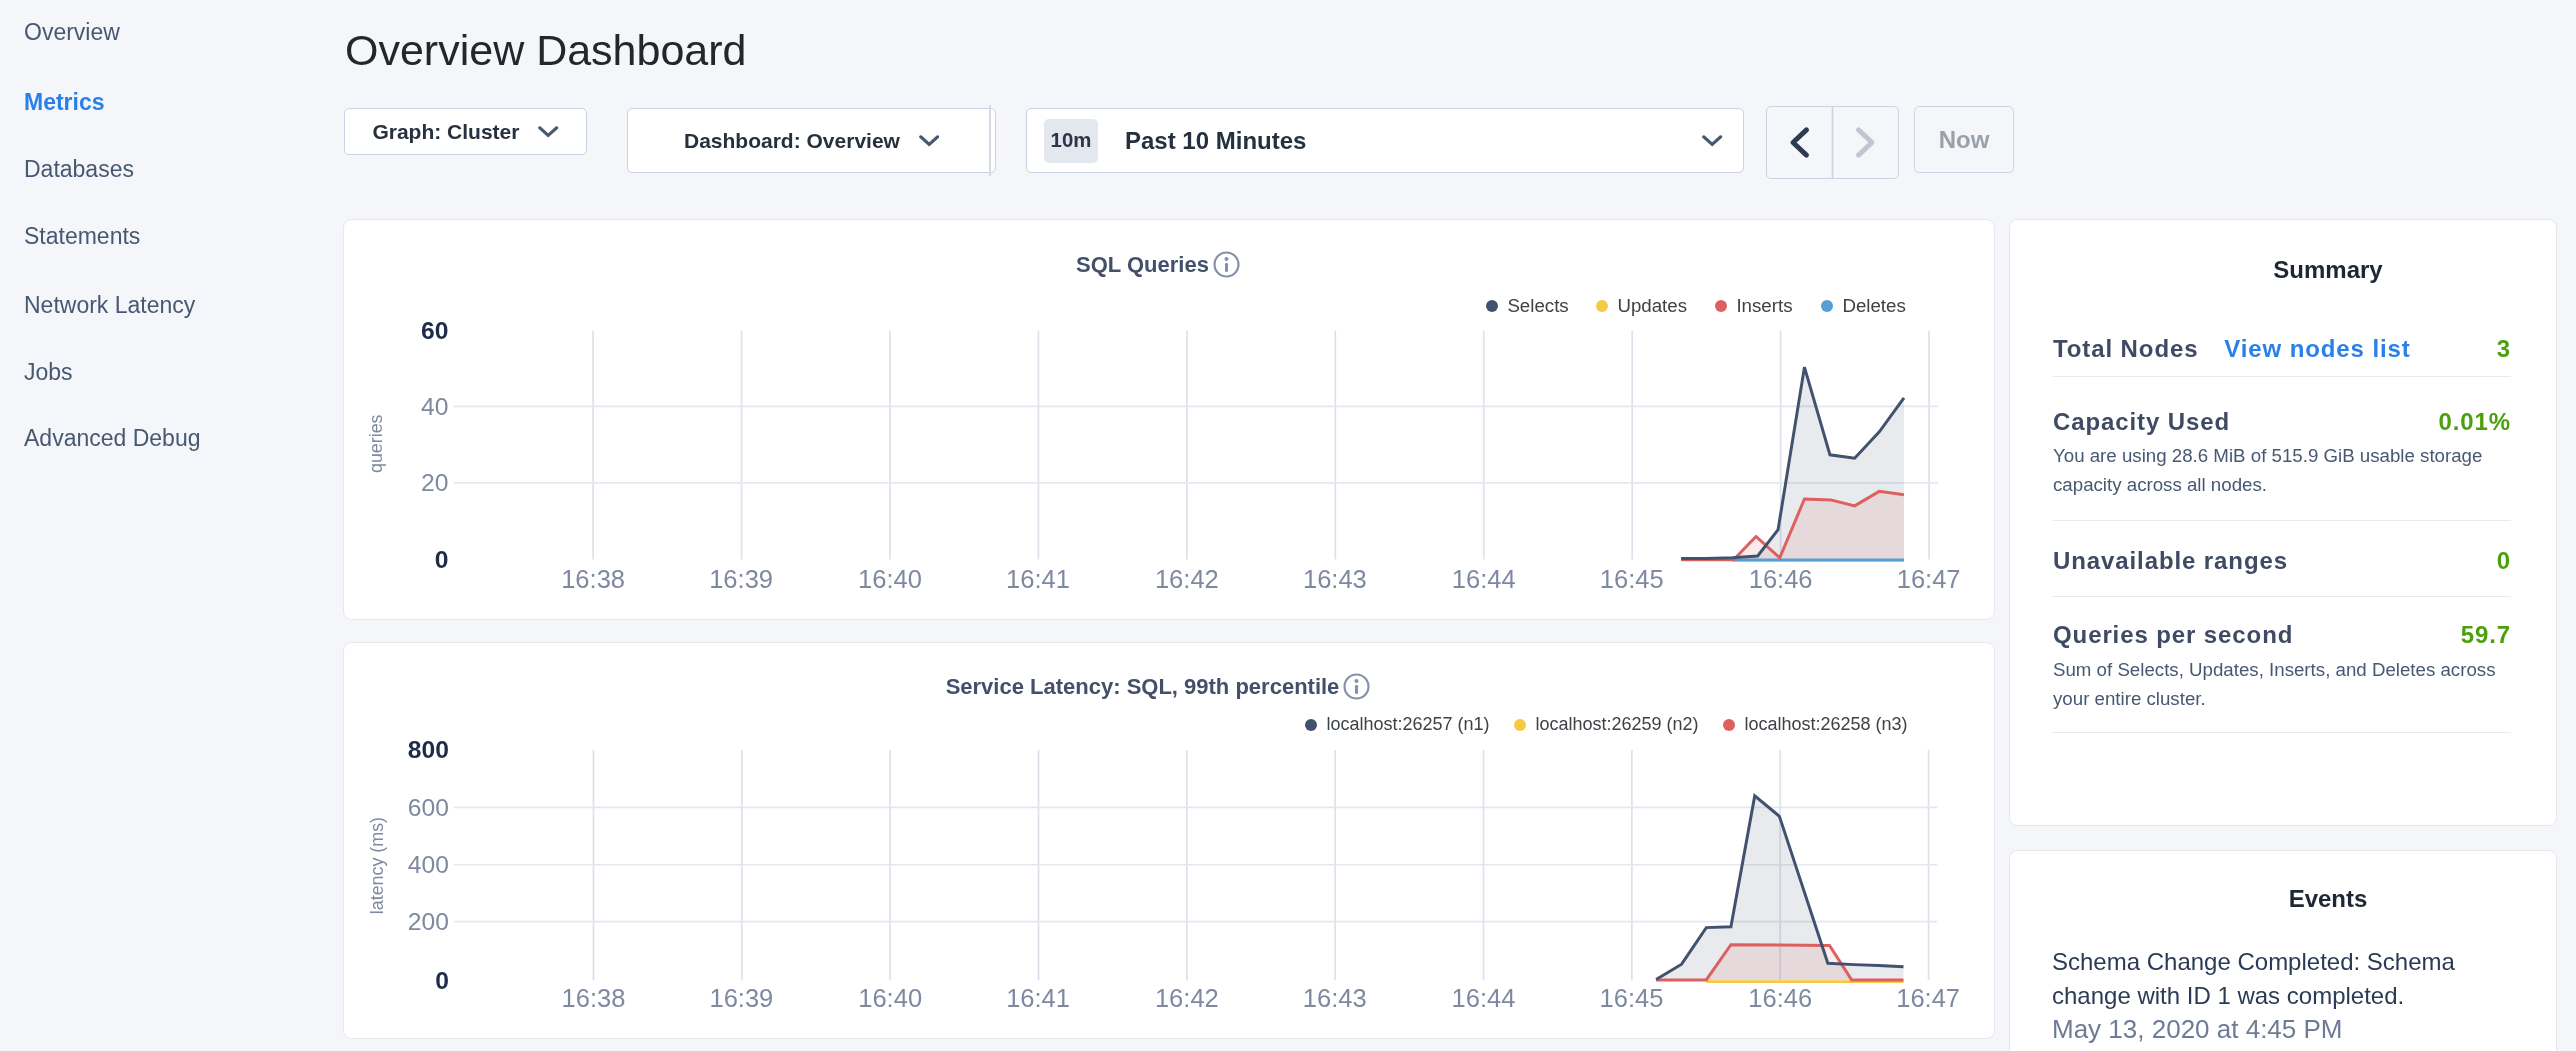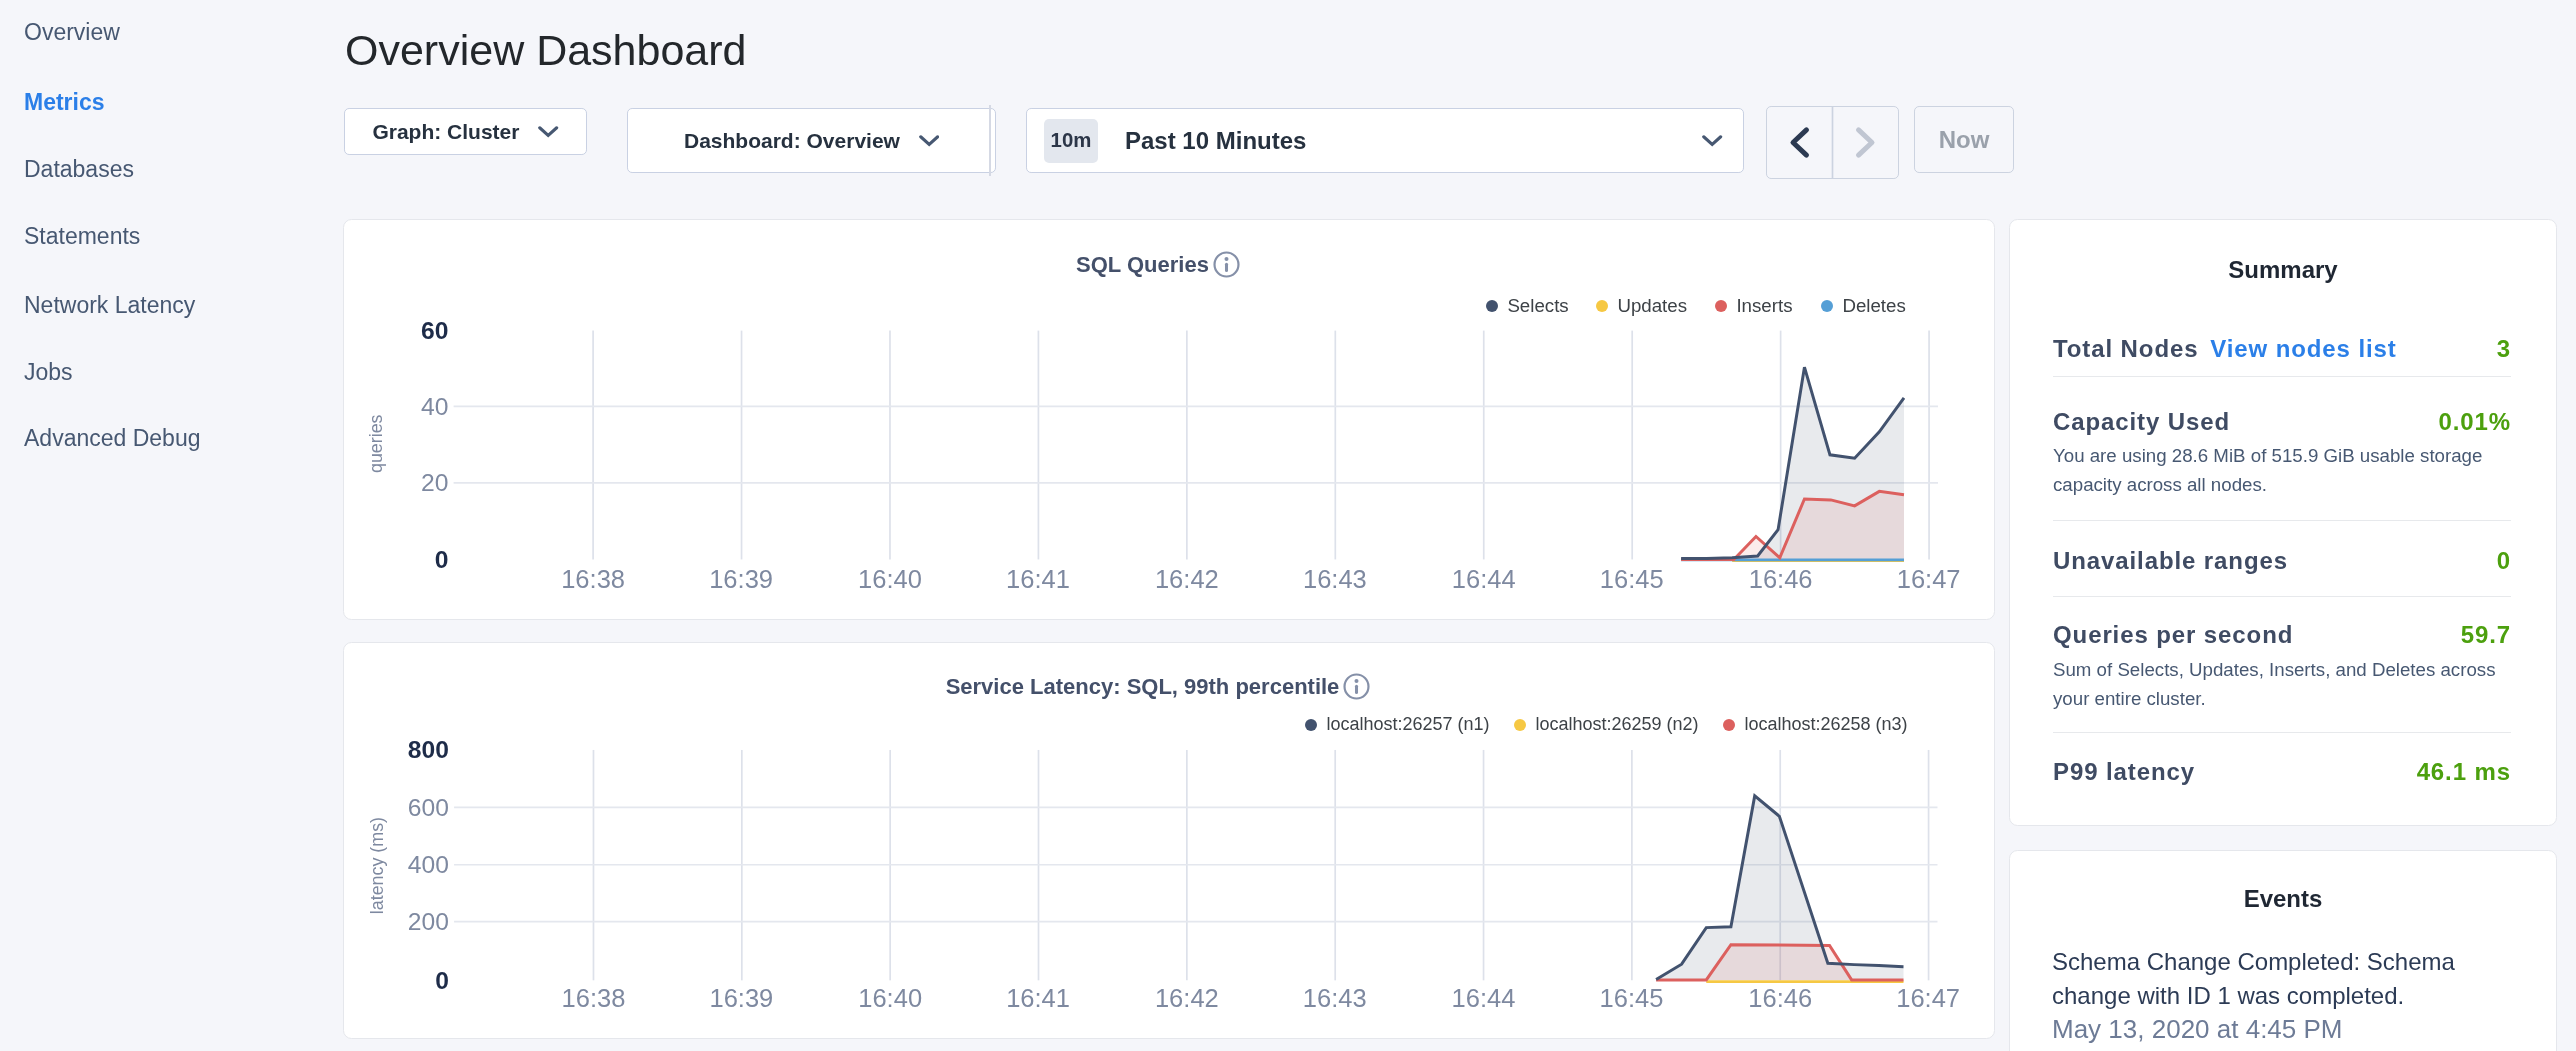--- a/index.html
+++ b/index.html
@@ -12,21 +12,21 @@
   
   .pagetitle { position:absolute; left:345px; top:26px; font-size:43px; color:#23272b; letter-spacing:0px; }
   
   .ctl { position:absolute; background:#fff; border:1.7px solid #c9d1e3; border-radius:5.1px;
          display:flex; align-items:center; justify-content:center; color:#26313f;
          font-weight:bold; font-size:21px; }
   .chev { margin-left:18.7px; }
   .btn { position:absolute; border:1.7px solid #ccd3e0; border-radius:5.1px; background:transparent;
          display:flex; align-items:center; justify-content:center; }
   
-  .card { position:absolute; background:#fff; border:1.7px solid #e5e7ec; border-radius:8.5px; }
+  .card { position:absolute; background:#fff; border:1.7px solid #e5e7ec; border-radius:8.5px;padding-left:45px; }
   .charttitle { position:absolute; left:0; width:100%; display:flex; align-items:center;
     justify-content:center; gap:4px; font-weight:bold; font-size:22px; color:#44506a; }
   .legend { position:absolute; display:flex; align-items:center; font-size:18.7px; color:#3d4247; }
   .dot { width:12px; height:12px; border-radius:50%; margin-right:9.4px; flex:none; }
   
   .sumtitle { position:absolute; width:100%; text-align:center; font-weight:bold; font-size:24px; color:#1f2733; }
   .srow { position:absolute; left:43px; right:45px; }
   .shead { font-weight:bold; font-size:24px; color:#3f4b63; letter-spacing:0.9px; }
   .sval { position:absolute; right:0; top:0; font-weight:bold; font-size:24px; color:#4ca00e; letter-spacing:0.9px; }
   .sdesc { position:absolute; left:43px; right:0px; font-size:18.7px; color:#475872; line-height:29px; white-space:nowrap; }
@@ -189,33 +189,32 @@
       <text x="1515" y="429">16:45</text>
       <text x="1690" y="429">16:46</text>
     <text x="1864" y="429">16:47</text>
   </g>
 </svg>
 
 <div class="card" style="left:2009px; top:219px; width:548px; height:607px;">
   <div class="sumtitle" style="top:36px; position:absolute;">Summary</div>
   <div class="srow" style="top:115px;">
     <span class="shead">Total Nodes</span>
-    <span style="font-weight:bold; font-size:24px; color:#2b7fe8; letter-spacing:0.9px; margin-left:8px;">View nodes list</span>
+    <span style="font-weight:bold; font-size:24px; color:#2b7fe8; letter-spacing:0.9px; margin-left:22px;">View nodes list</span>
     <span class="sval">3</span>
   </div>
   <div class="sdiv" style="top:156px;"></div>
   <div class="srow" style="top:188px;"><span class="shead">Capacity Used</span><span class="sval">0.01%</span></div>
   <div class="sdesc" style="top:221px;">You are using 28.6 MiB of 515.9 GiB usable storage<br>capacity across all nodes.</div>
   <div class="sdiv" style="top:300px;"></div>
   <div class="srow" style="top:327px;"><span class="shead">Unavailable ranges</span><span class="sval">0</span></div>
   <div class="sdiv" style="top:376px;"></div>
   <div class="srow" style="top:401px;"><span class="shead">Queries per second</span><span class="sval">59.7</span></div>
   <div class="sdesc" style="top:435px;">Sum of Selects, Updates, Inserts, and Deletes across<br>your entire cluster.</div>
   <div class="sdiv" style="top:512px;"></div>
-  <div class="srow" style="top:538px;"><span class="shead">P99 latency</span><span class="sval">46.1 ms</span></div>
 </div>
 
 <div class="card" style="left:2009px; top:850px; width:548px; height:340px;">
   <div class="sumtitle" style="top:34px; position:absolute;">Events</div>
   <div style="position:absolute; left:42px; right:42px; top:94px; font-size:24px; line-height:34px; color:#2c3b55;">Schema Change Completed: Schema<br>change with ID 1 was completed.</div>
   <div style="position:absolute; left:42px; top:163px; font-size:26px; color:#6d7b96;">May 13, 2020 at 4:45 PM</div>
 </div>
 
 
 </body></html>

